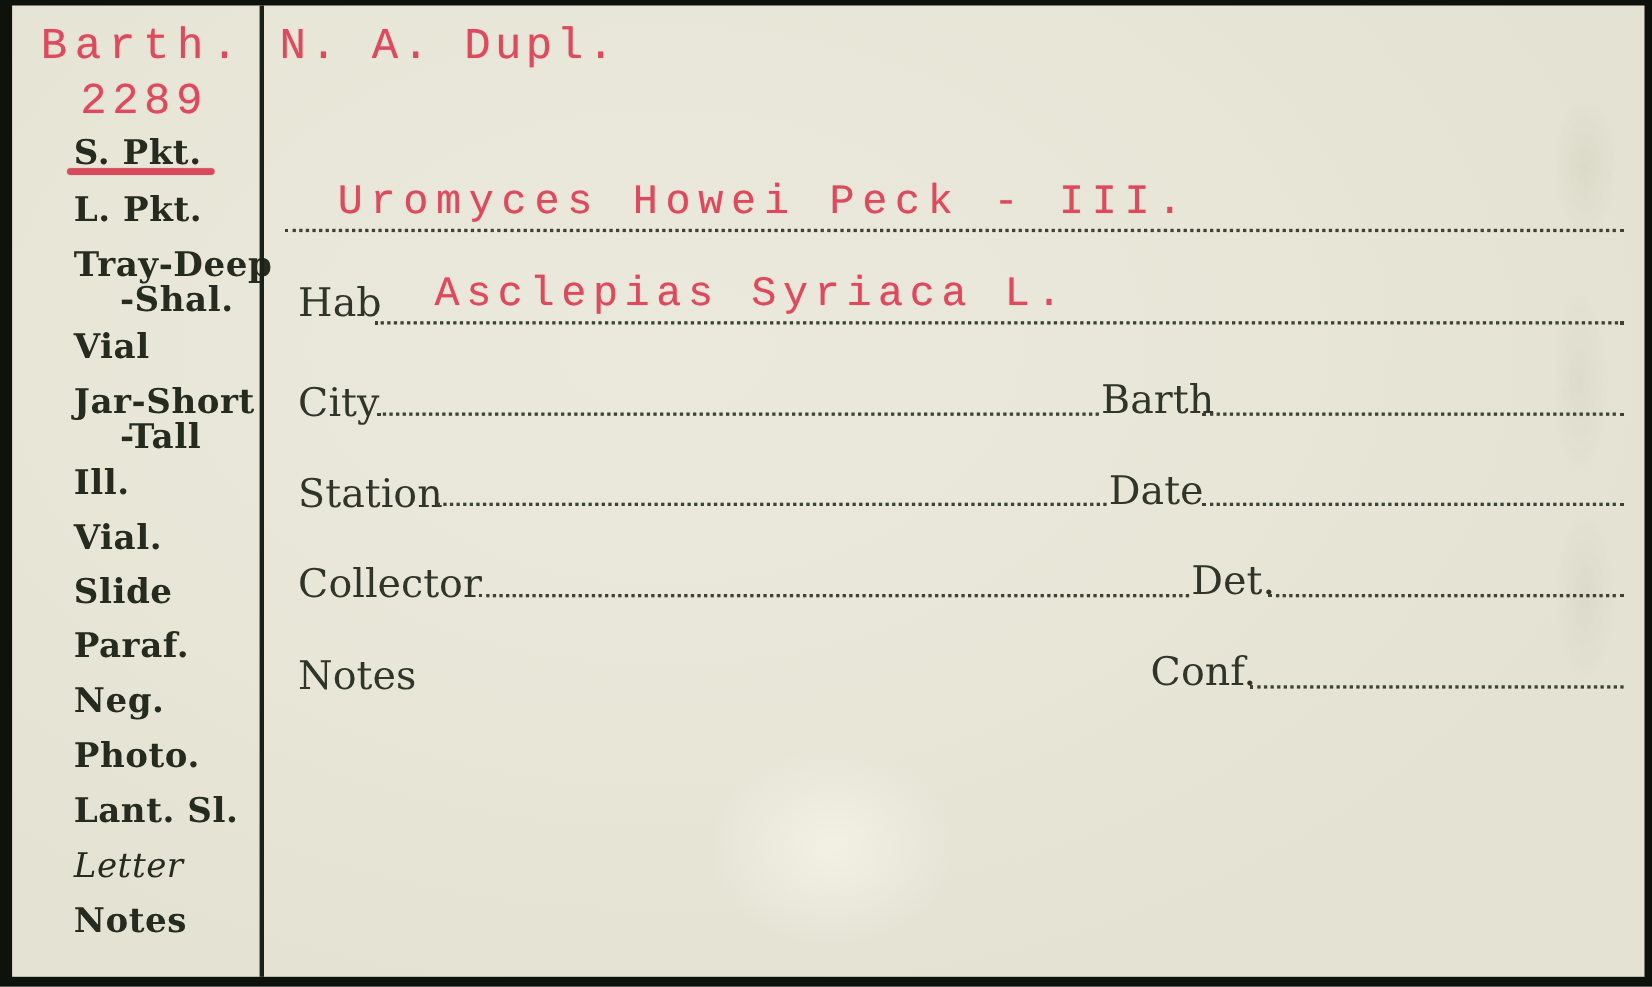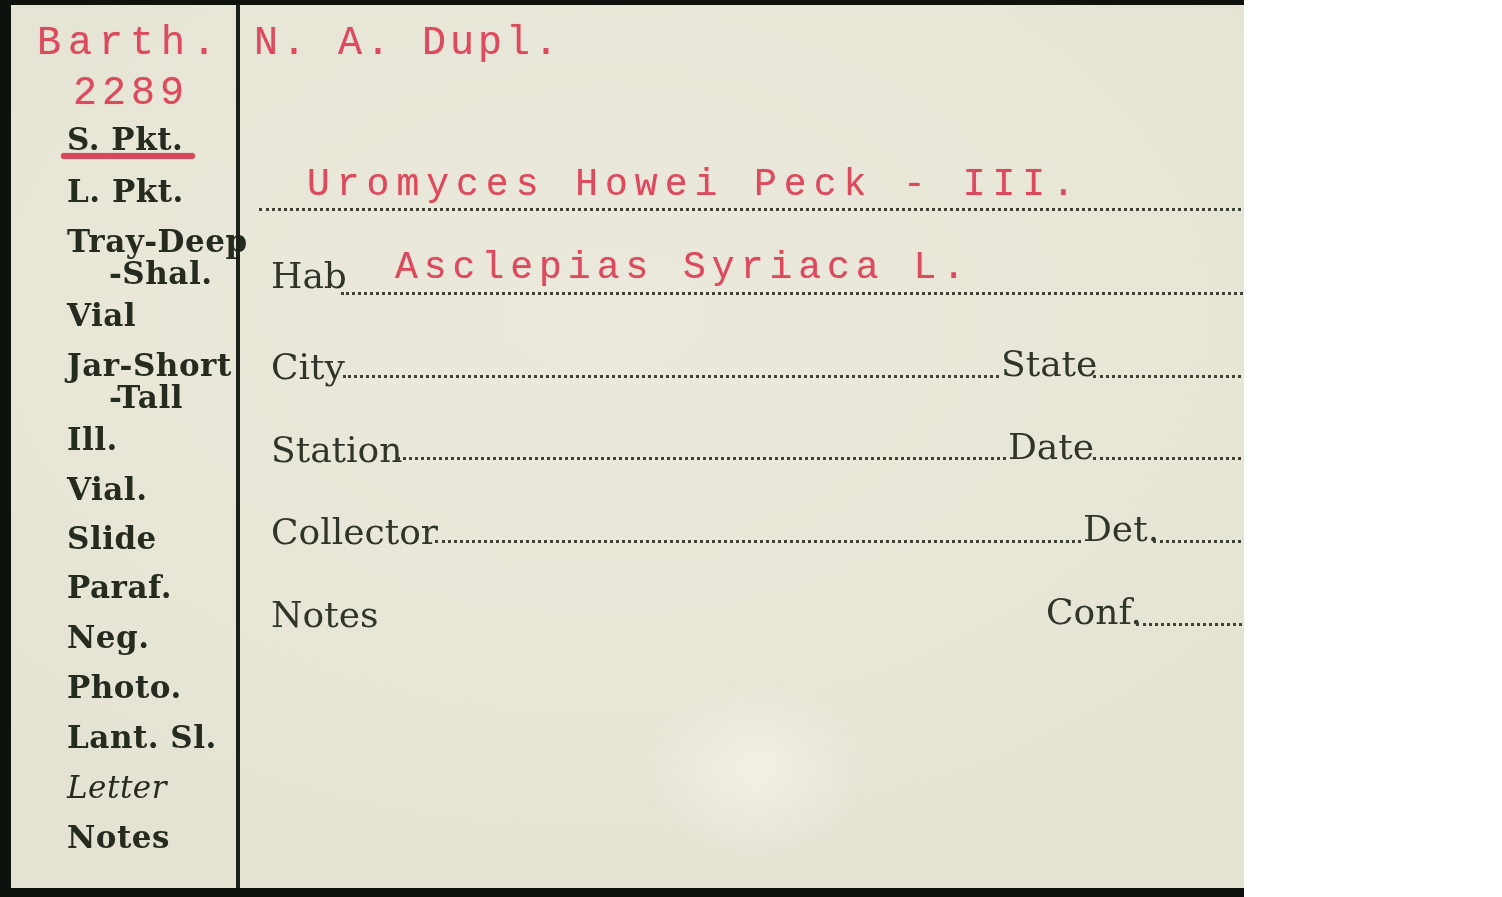--- a/index.html
+++ b/index.html
@@ -1,18 +1,18 @@
 <!DOCTYPE html>
 <html><head>
 <meta charset="utf-8">
 <style>
   html,body{margin:0;padding:0;}
   .scan{
     position:relative;
-    width:1244px;height:897px;
+    width:1502px;height:897px;
     background:#0d120c;
     overflow:hidden;
     font-family:"DejaVu Serif", serif;
   }
   
   .card{
     position:absolute;
     left:11px;top:5px;width:1484px;height:883px;
     background:
       radial-gradient(ellipse 160px 130px at 745px 765px, rgba(243,242,230,.9) 0%, rgba(243,242,230,0) 70%),
@@ -103,21 +103,21 @@
 
     <div class="dots" style="left:248px;top:203px;width:1217px;"></div>
     <div class="type species-val">Uromyces Howei Peck - III.</div>
 
     <div class="lbl" style="left:260px;top:250px;">Hab</div>
     <div class="dots" style="left:330px;top:287px;width:1135px;"></div>
     <div class="type hab-val">Asclepias Syriaca L.</div>
 
     <div class="lbl" style="left:260px;top:341px;">City</div>
     <div class="dots" style="left:332px;top:370px;width:656px;"></div>
-    <div class="lbl" style="left:990px;top:338px;">State</div>
+    <div class="lbl" style="left:990px;top:338px;">Barth</div>
     <div class="dots" style="left:1082px;top:370px;width:383px;"></div>
 
     <div class="lbl" style="left:260px;top:424px;">Station</div>
     <div class="dots" style="left:386px;top:452px;width:609px;"></div>
     <div class="lbl" style="left:997px;top:421px;">Date</div>
     <div class="dots" style="left:1082px;top:452px;width:383px;"></div>
 
     <div class="lbl" style="left:260px;top:506px;">Collector</div>
     <div class="dots" style="left:424px;top:535px;width:646px;"></div>
     <div class="lbl" style="left:1072px;top:503px;">Det.</div>

